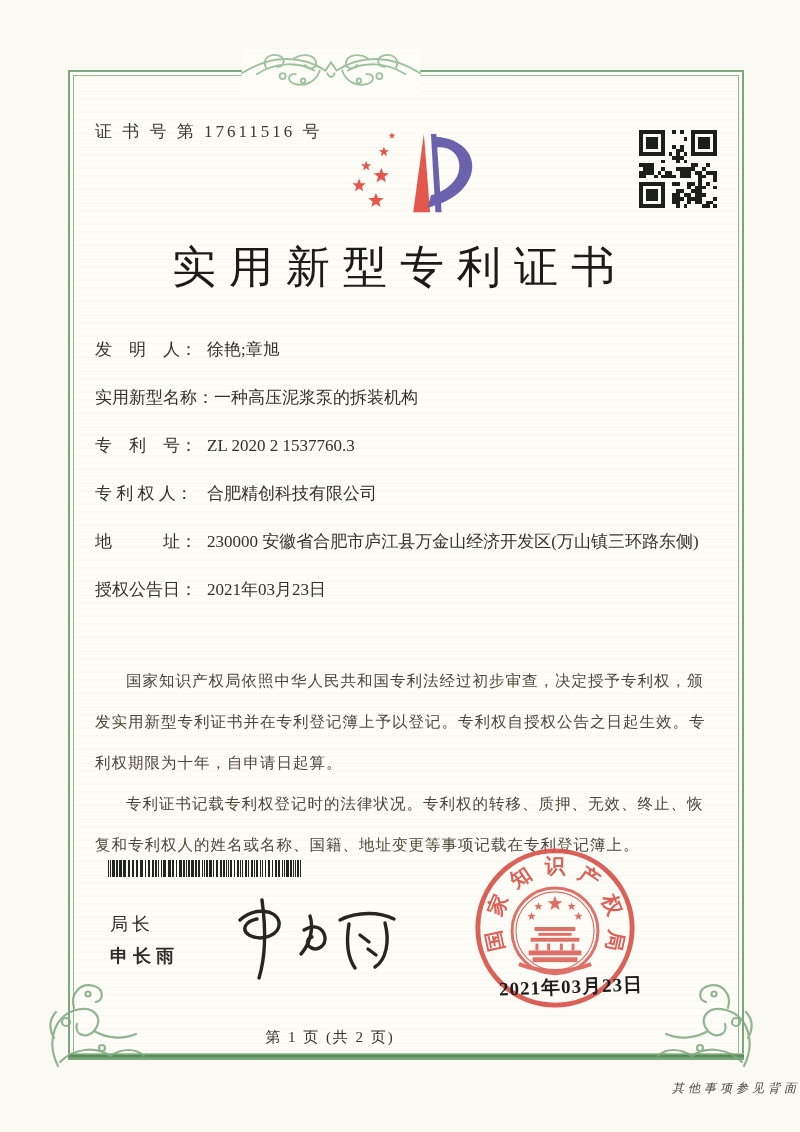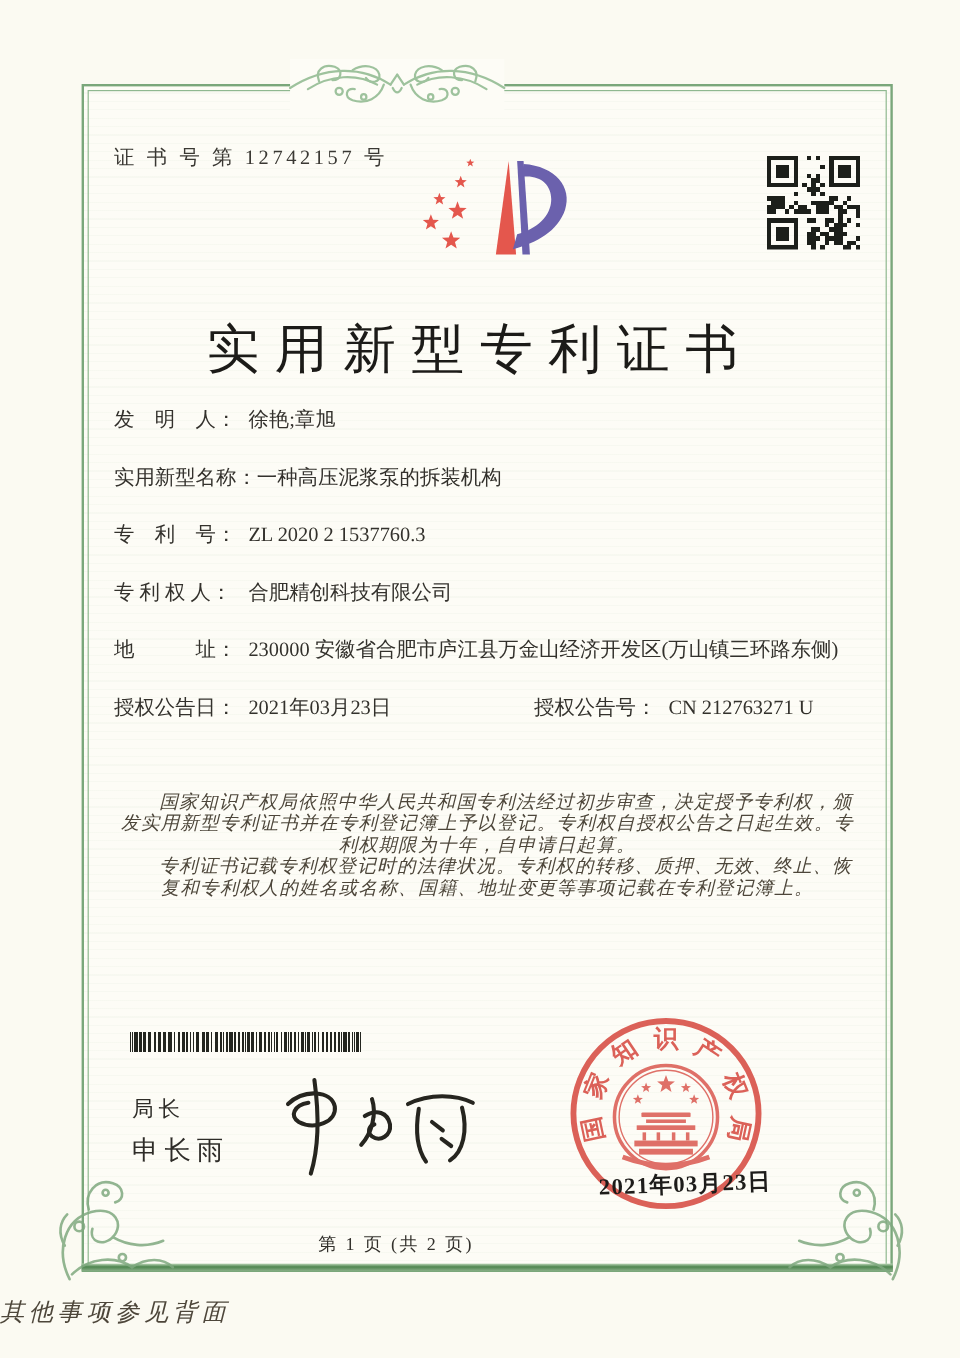--- a/index.html
+++ b/index.html
@@ -23,51 +23,50 @@
   }
   .bottom-bar{
     position:absolute;left:68px;top:1053px;width:676px;height:6px;
     background:linear-gradient(180deg,#b9d4b5 0%,#4e854f 45%,#86ad85 100%);
   }
   .cert-no{position:absolute;left:95px;top:120px;font-size:17px;letter-spacing:3px;color:#3a3833;}
   .logo{position:absolute;left:336px;top:114px;width:142px;height:120px;}
   .qr{position:absolute;left:639px;top:130px;width:78px;height:78px;}
   .title{
     position:absolute;left:0;top:238px;width:800px;text-align:center;
-    font-size:44px;letter-spacing:13px;color:#1c1b18;font-weight:500;margin-top:24px;
+    font-size:44px;letter-spacing:13px;color:#1c1b18;font-weight:500;
   }
   .fields{position:absolute;left:95px;top:336px;width:622px;font-size:17px;}
   .frow{display:flex;line-height:27px;margin-bottom:21px;}
   .flabel{min-width:112px;white-space:nowrap;}
   .fvalue{flex:1;}
   .grant-row{display:flex;line-height:27px;font-size:17px;}
   .gpair1{display:flex;width:350px;}
   .gpair2{display:flex;}
   .paras{
     position:absolute;left:95px;top:660px;width:622px;
-    font-style:italic;font-size:15.5px;line-height:18px;letter-spacing:1px;
+    font-size:15.5px;line-height:41px;letter-spacing:1px;
     color:#4d463a;
-    text-align:center;
   }
   .paras p{margin:0;text-indent:2em;}
   .barcode{position:absolute;left:108px;top:860px;width:198px;height:17px;}
   .officer-title{position:absolute;left:110px;top:912px;font-size:18px;letter-spacing:4px;color:#2e2c28;}
-  .officer-name{position:absolute;left:110px;top:944px;font-size:22px;letter-spacing:5px;color:#2e2c28;}
+  .officer-name{position:absolute;left:110px;top:944px;font-size:18px;letter-spacing:5px;color:#2e2c28;font-weight:bold;}
   .signature{position:absolute;left:222px;top:890px;width:190px;height:98px;}
   .seal{position:absolute;left:472px;top:845px;width:166px;height:166px;opacity:.92;}
   .seal text{font-family:"Liberation Serif",serif;font-weight:bold;font-size:21px;}
   .seal-date{
     position:absolute;left:486px;top:974px;width:170px;text-align:center;
     font-size:19px;font-weight:bold;letter-spacing:1px;color:#1d1c1a;
     transform:rotate(-2deg);
   }
   .footer-page{position:absolute;left:0;top:1028px;width:660px;text-align:center;font-size:15px;letter-spacing:2px;color:#33312c;}
   .back-note{
-    position:absolute;left:0;top:1080px;width:800px;text-align:left;
-    font-style:italic;font-size:20px;letter-spacing:4px;color:#4d463a;
+    position:absolute;left:0;top:1080px;width:800px;text-align:right;
+    font-style:italic;font-size:12px;letter-spacing:4px;color:#4d463a;
   }
   .ornament-top{position:absolute;left:238px;top:44px;width:186px;height:54px;}
   .corner{position:absolute;width:104px;height:92px;}
   .corner.bl{left:44px;top:978px;}
   .corner.br{right:42px;top:978px;transform:scaleX(-1);}
 </style>
 </head>
 <body>
 
 <div class="frame"></div>
@@ -111,21 +110,21 @@
     <path d="M30 30 C26 16 36 4 50 8 C60 11 60 22 52 24"></path>
     <path d="M50 53 C62 60 78 62 92 56"></path>
     <path d="M66 78 C78 70 92 70 100 78"></path>
     <circle cx="22" cy="44" r="4"></circle>
     <circle cx="58" cy="70" r="3"></circle>
     <circle cx="44" cy="16" r="2.5"></circle>
     <path d="M10 60 C4 50 6 40 12 34"></path>
   </g>
 </svg>
 
-<div class="cert-no">证 书 号 第 12742157 号</div>
+<div class="cert-no">证 书 号 第 17611516 号</div>
 
 <svg class="logo" viewBox="0 0 160 110">
   <g id="logo-stars" fill="#e4574d">
       <polygon points="63.0,8.0 64.0,10.6 66.8,10.8 64.6,12.5 65.4,15.2 63.0,13.7 60.6,15.2 61.4,12.5 59.2,10.8 62.0,10.6"></polygon>
       <polygon points="54.0,24.0 55.5,28.0 59.7,28.1 56.4,30.8 57.5,34.9 54.0,32.5 50.5,34.9 51.6,30.8 48.3,28.1 52.5,28.0"></polygon>
       <polygon points="34.0,40.0 35.5,44.0 39.7,44.1 36.4,46.8 37.5,50.9 34.0,48.5 30.5,50.9 31.6,46.8 28.3,44.1 32.5,44.0"></polygon>
       <polygon points="51.0,48.0 53.2,53.9 59.6,54.2 54.6,58.2 56.3,64.3 51.0,60.8 45.7,64.3 47.4,58.2 42.4,54.2 48.8,53.9"></polygon>
       <polygon points="26.0,60.0 28.0,65.3 33.6,65.5 29.2,69.0 30.7,74.5 26.0,71.4 21.3,74.5 22.8,69.0 18.4,65.5 24.0,65.3"></polygon>
       <polygon points="45.0,76.0 47.2,81.9 53.6,82.2 48.6,86.2 50.3,92.3 45.0,88.8 39.7,92.3 41.4,86.2 36.4,82.2 42.8,81.9"></polygon>
     </g>
@@ -158,24 +157,20 @@
     <span class="fvalue">合肥精创科技有限公司</span>
   </div>
   <div class="frow">
     <span class="flabel">地　　　址：</span>
     <span class="fvalue">230000 安徽省合肥市庐江县万金山经济开发区(万山镇三环路东侧)</span>
   </div>
   <div class="grant-row">
     <div class="gpair1">
       <span class="flabel">授权公告日：</span>
       <span>2021年03月23日</span>
-    </div>
-    <div class="gpair2">
-      <span class="flabel">授权公告号：</span>
-      <span>CN 212763271 U</span>
     </div>
   </div>
 </div>
 
 <div class="paras">
   <p>国家知识产权局依照中华人民共和国专利法经过初步审查，决定授予专利权，颁发实用新型专利证书并在专利登记簿上予以登记。专利权自授权公告之日起生效。专利权期限为十年，自申请日起算。</p>
   <p>专利证书记载专利权登记时的法律状况。专利权的转移、质押、无效、终止、恢复和专利权人的姓名或名称、国籍、地址变更等事项记载在专利登记簿上。</p>
 </div>
 
 <svg class="barcode" viewBox="0 0 198 17" preserveAspectRatio="none" shape-rendering="crispEdges">

